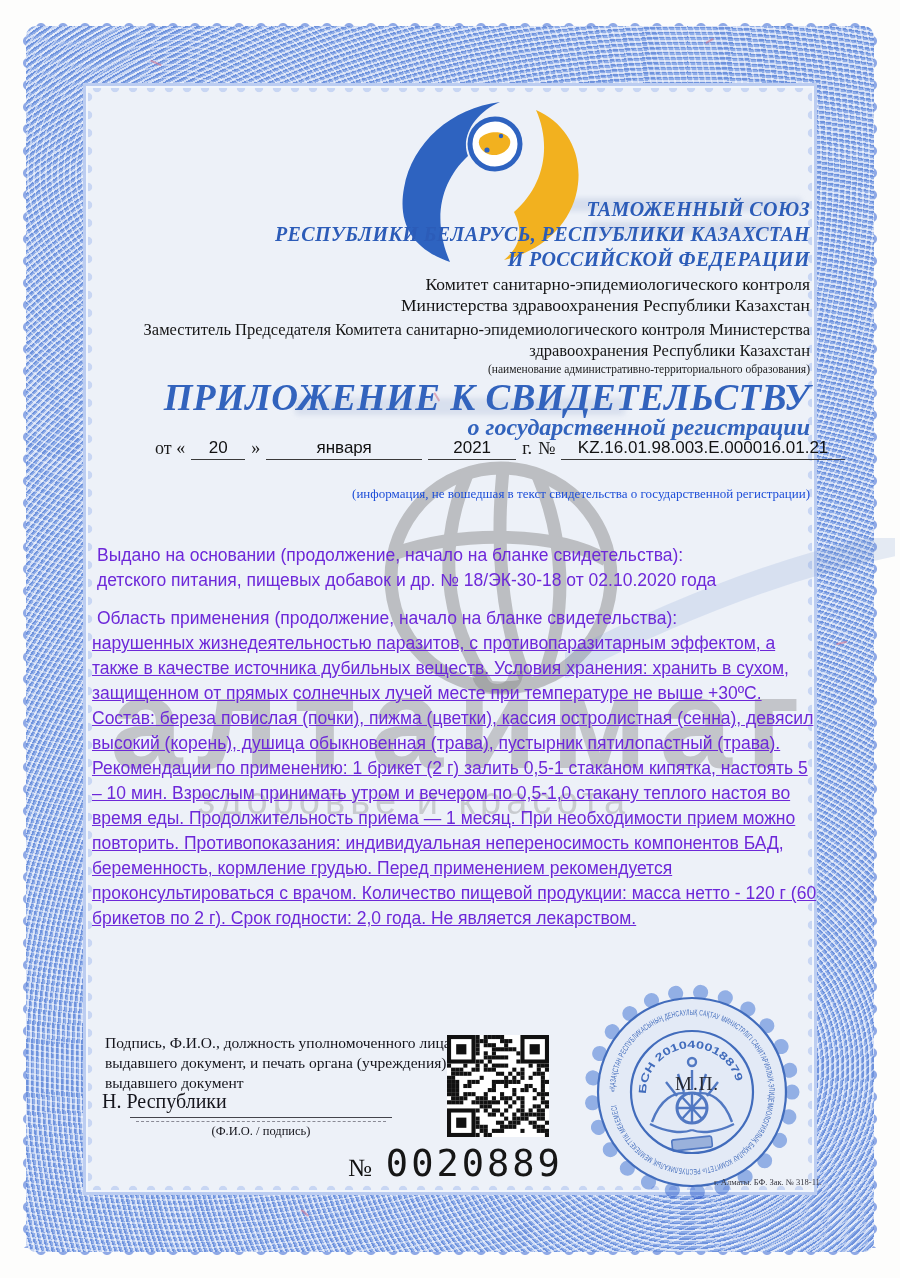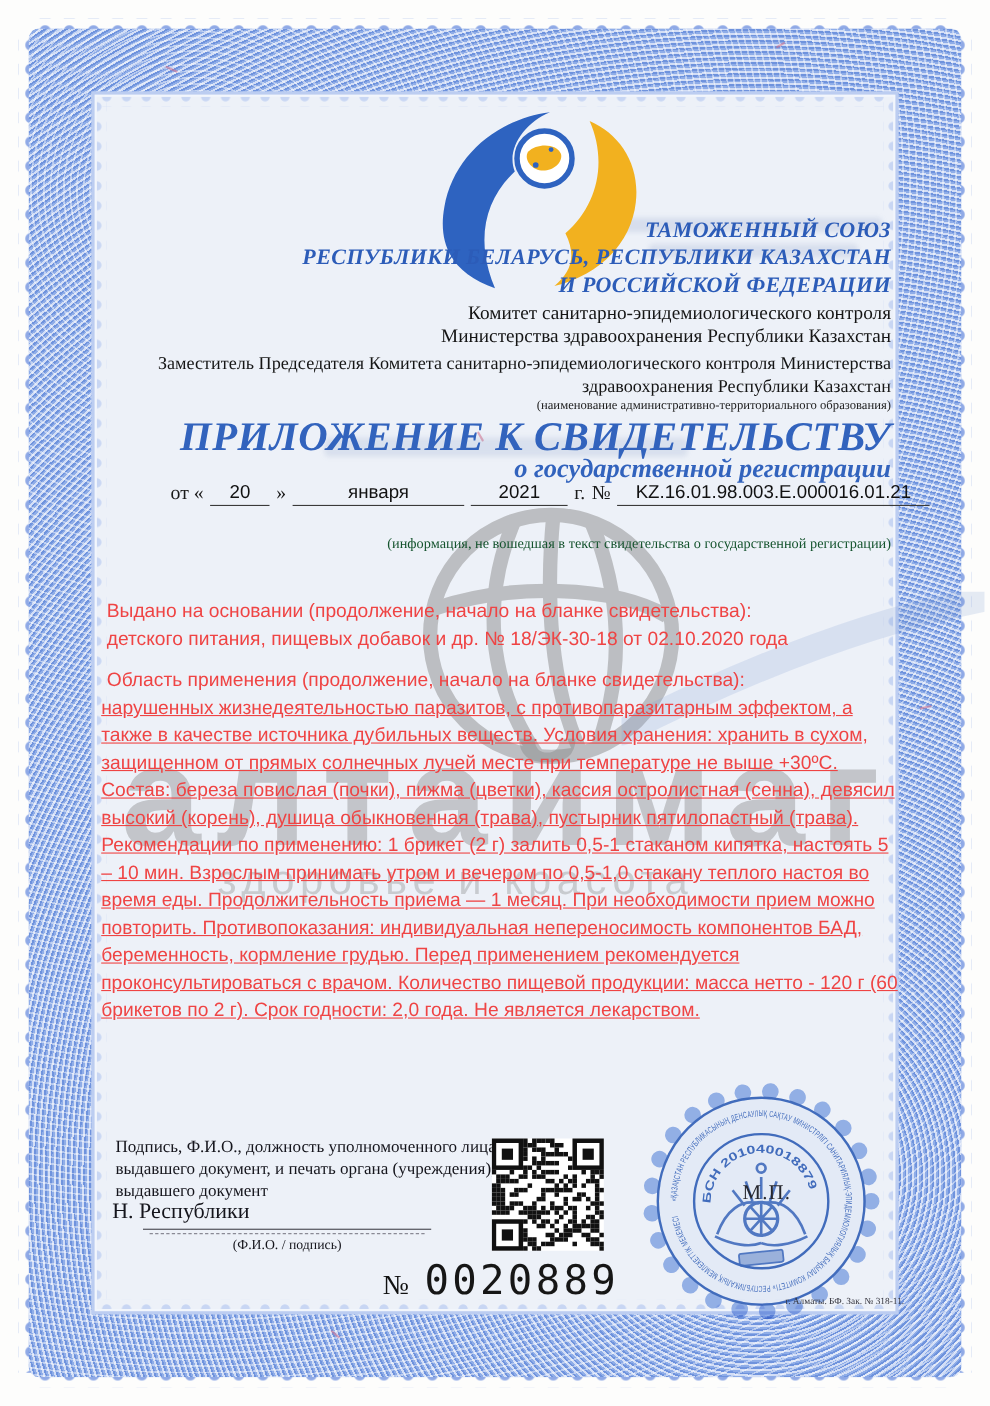--- a/index.html
+++ b/index.html
@@ -54,24 +54,24 @@
   .title-main{top:376px;color:#3263bd;font-weight:bold;font-style:italic;font-size:37px;letter-spacing:.5px;}
   .title-sub{top:414px;color:#3263bd;font-weight:bold;font-style:italic;font-size:24px;}
 
   
   .date-row{position:absolute;left:155px;right:55px;top:438px;display:flex;align-items:flex-end;gap:6px;}
   .dl-label{font-size:18px;color:#1a1a1a;white-space:nowrap;padding-bottom:1px;}
   .blank{border-bottom:1.5px solid #3a3a3a;text-align:center;
     font-family:"Liberation Sans","DejaVu Sans",sans-serif;font-size:17px;color:#111;
     padding:0 2px 1px 2px;white-space:nowrap;}
   .b-day{width:50px;} .b-month{width:152px;} .b-year{width:84px;} .b-num{flex:1;}
-  .date-note{top:486px;font-size:13px;color:#14532d;}
-
-  
-  .sans{font-family:"Liberation Sans","DejaVu Sans",sans-serif;color:#ef4444;}
+  .date-note{top:486px;font-size:13px;color:#1d4ed8;}
+
+  
+  .sans{font-family:"Liberation Sans","DejaVu Sans",sans-serif;color:#6d28d9;}
   .para1{position:absolute;left:97px;width:724px;top:543px;font-size:17.5px;line-height:25px;}
   .para2h{position:absolute;left:97px;width:724px;top:606px;font-size:17.5px;line-height:25px;}
   .para2{position:absolute;left:92px;width:730px;top:631px;font-size:17.5px;line-height:25px;text-decoration:underline;}
 
   
   .sigcap{position:absolute;left:105px;top:1033px;font-size:15.5px;line-height:20px;color:#15151c;}
   .signame{position:absolute;left:102px;top:1090px;font-size:20px;color:#15151c;}
   .sigline{position:absolute;left:130px;width:262px;top:1117px;border-top:1.5px solid #44444c;}
   .sigline2{position:absolute;left:136px;width:250px;top:1121px;border-top:1px dashed #8a8a95;}
   .signote{position:absolute;left:130px;width:262px;top:1124px;text-align:center;font-size:12.5px;color:#15151c;}

